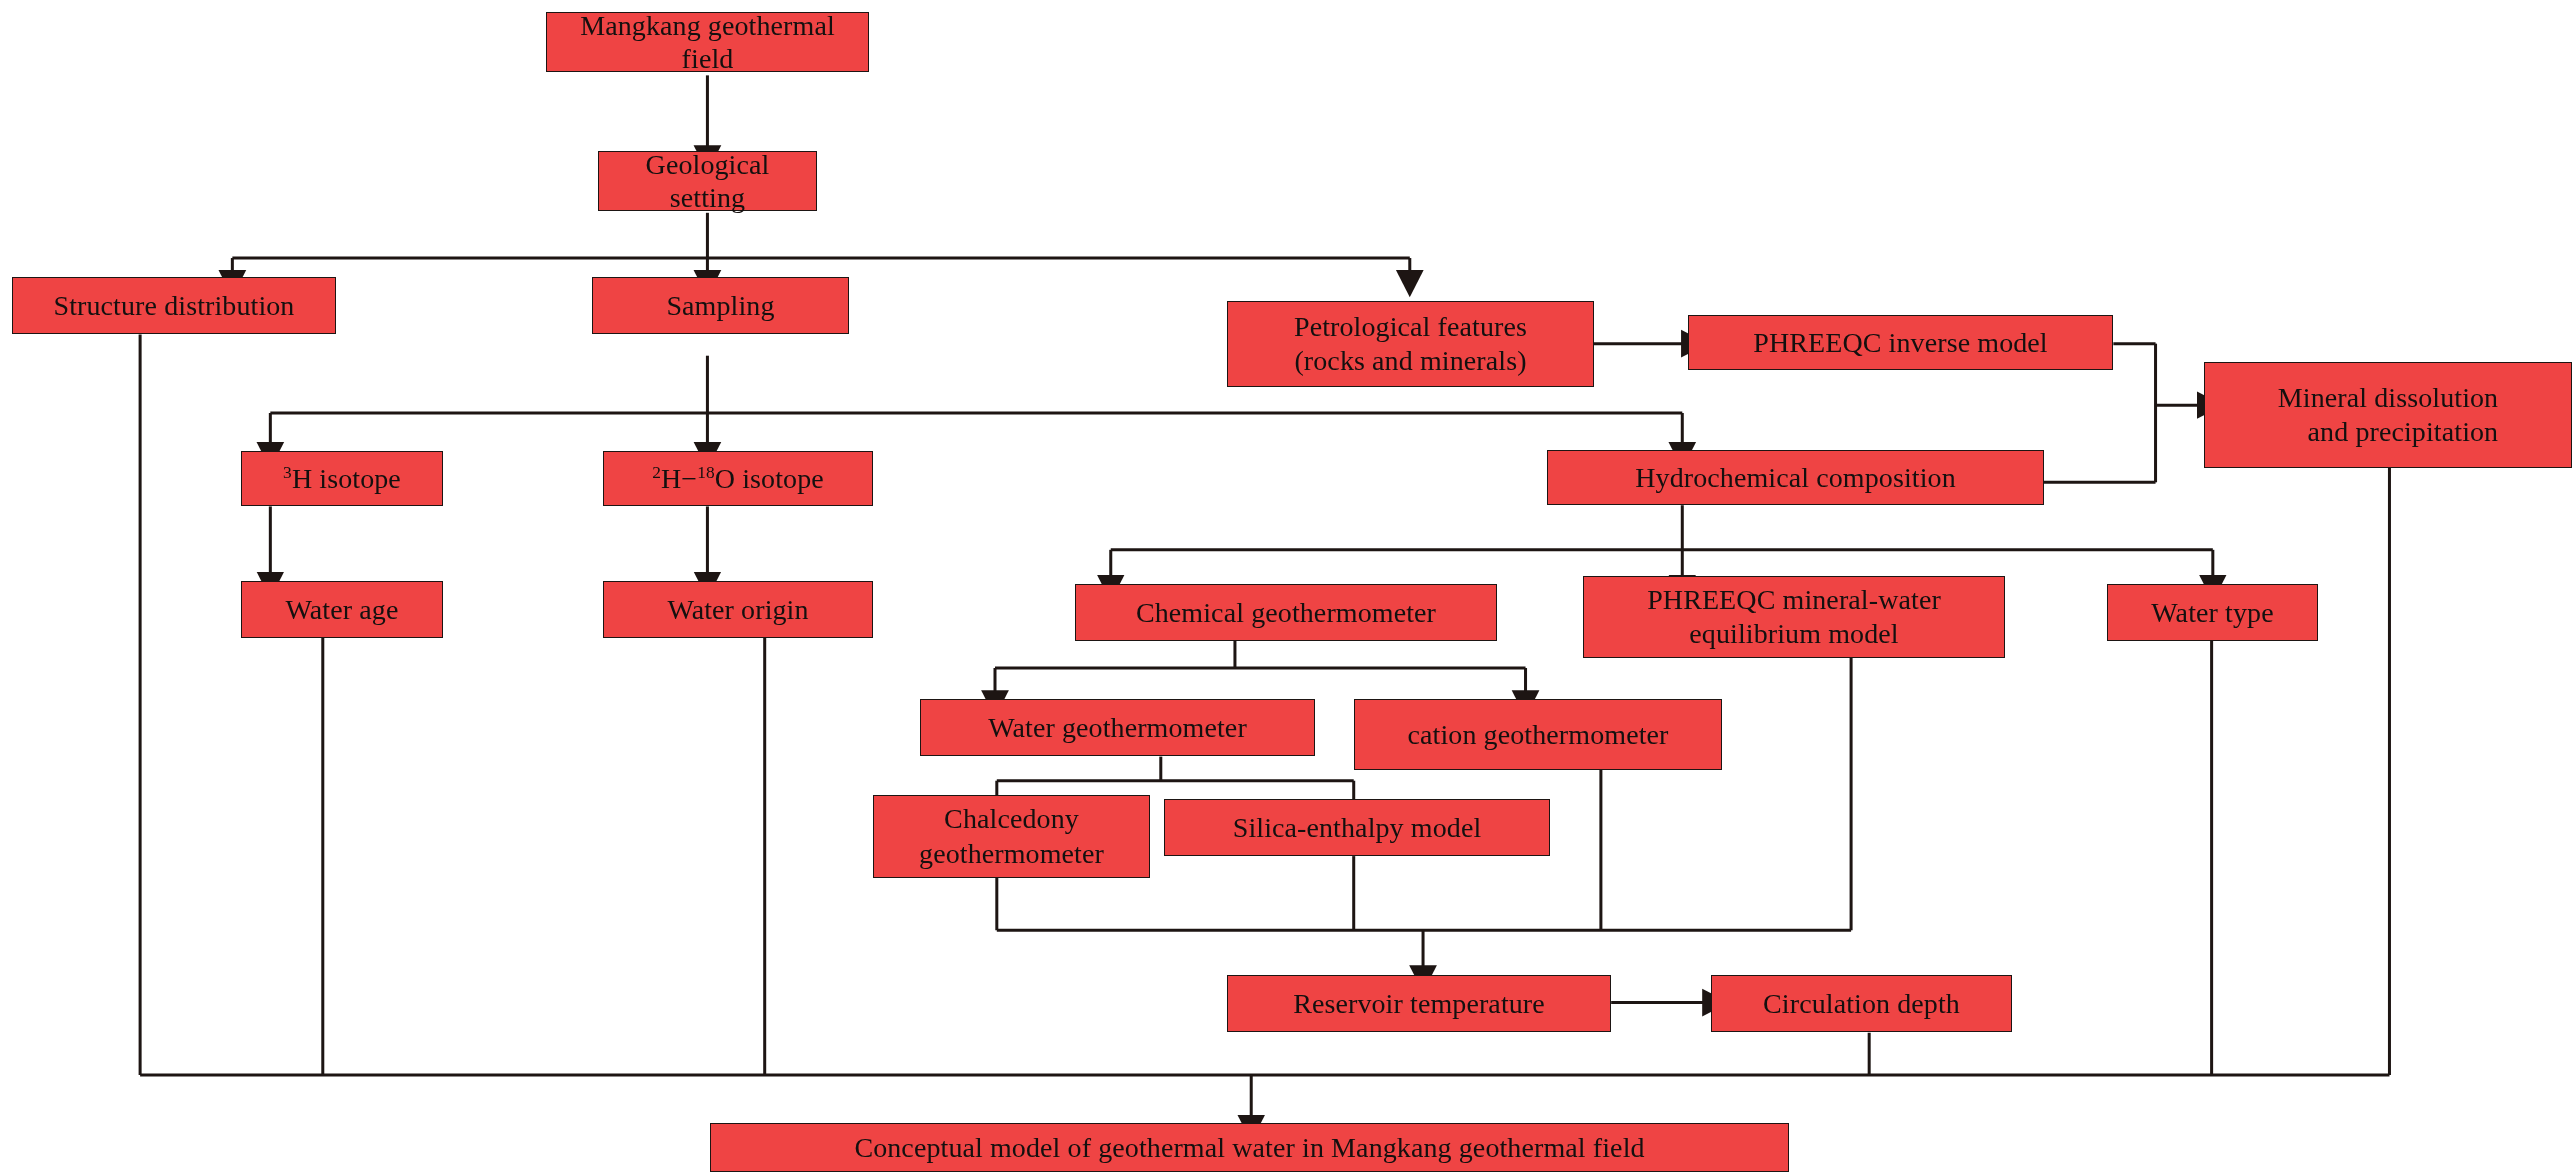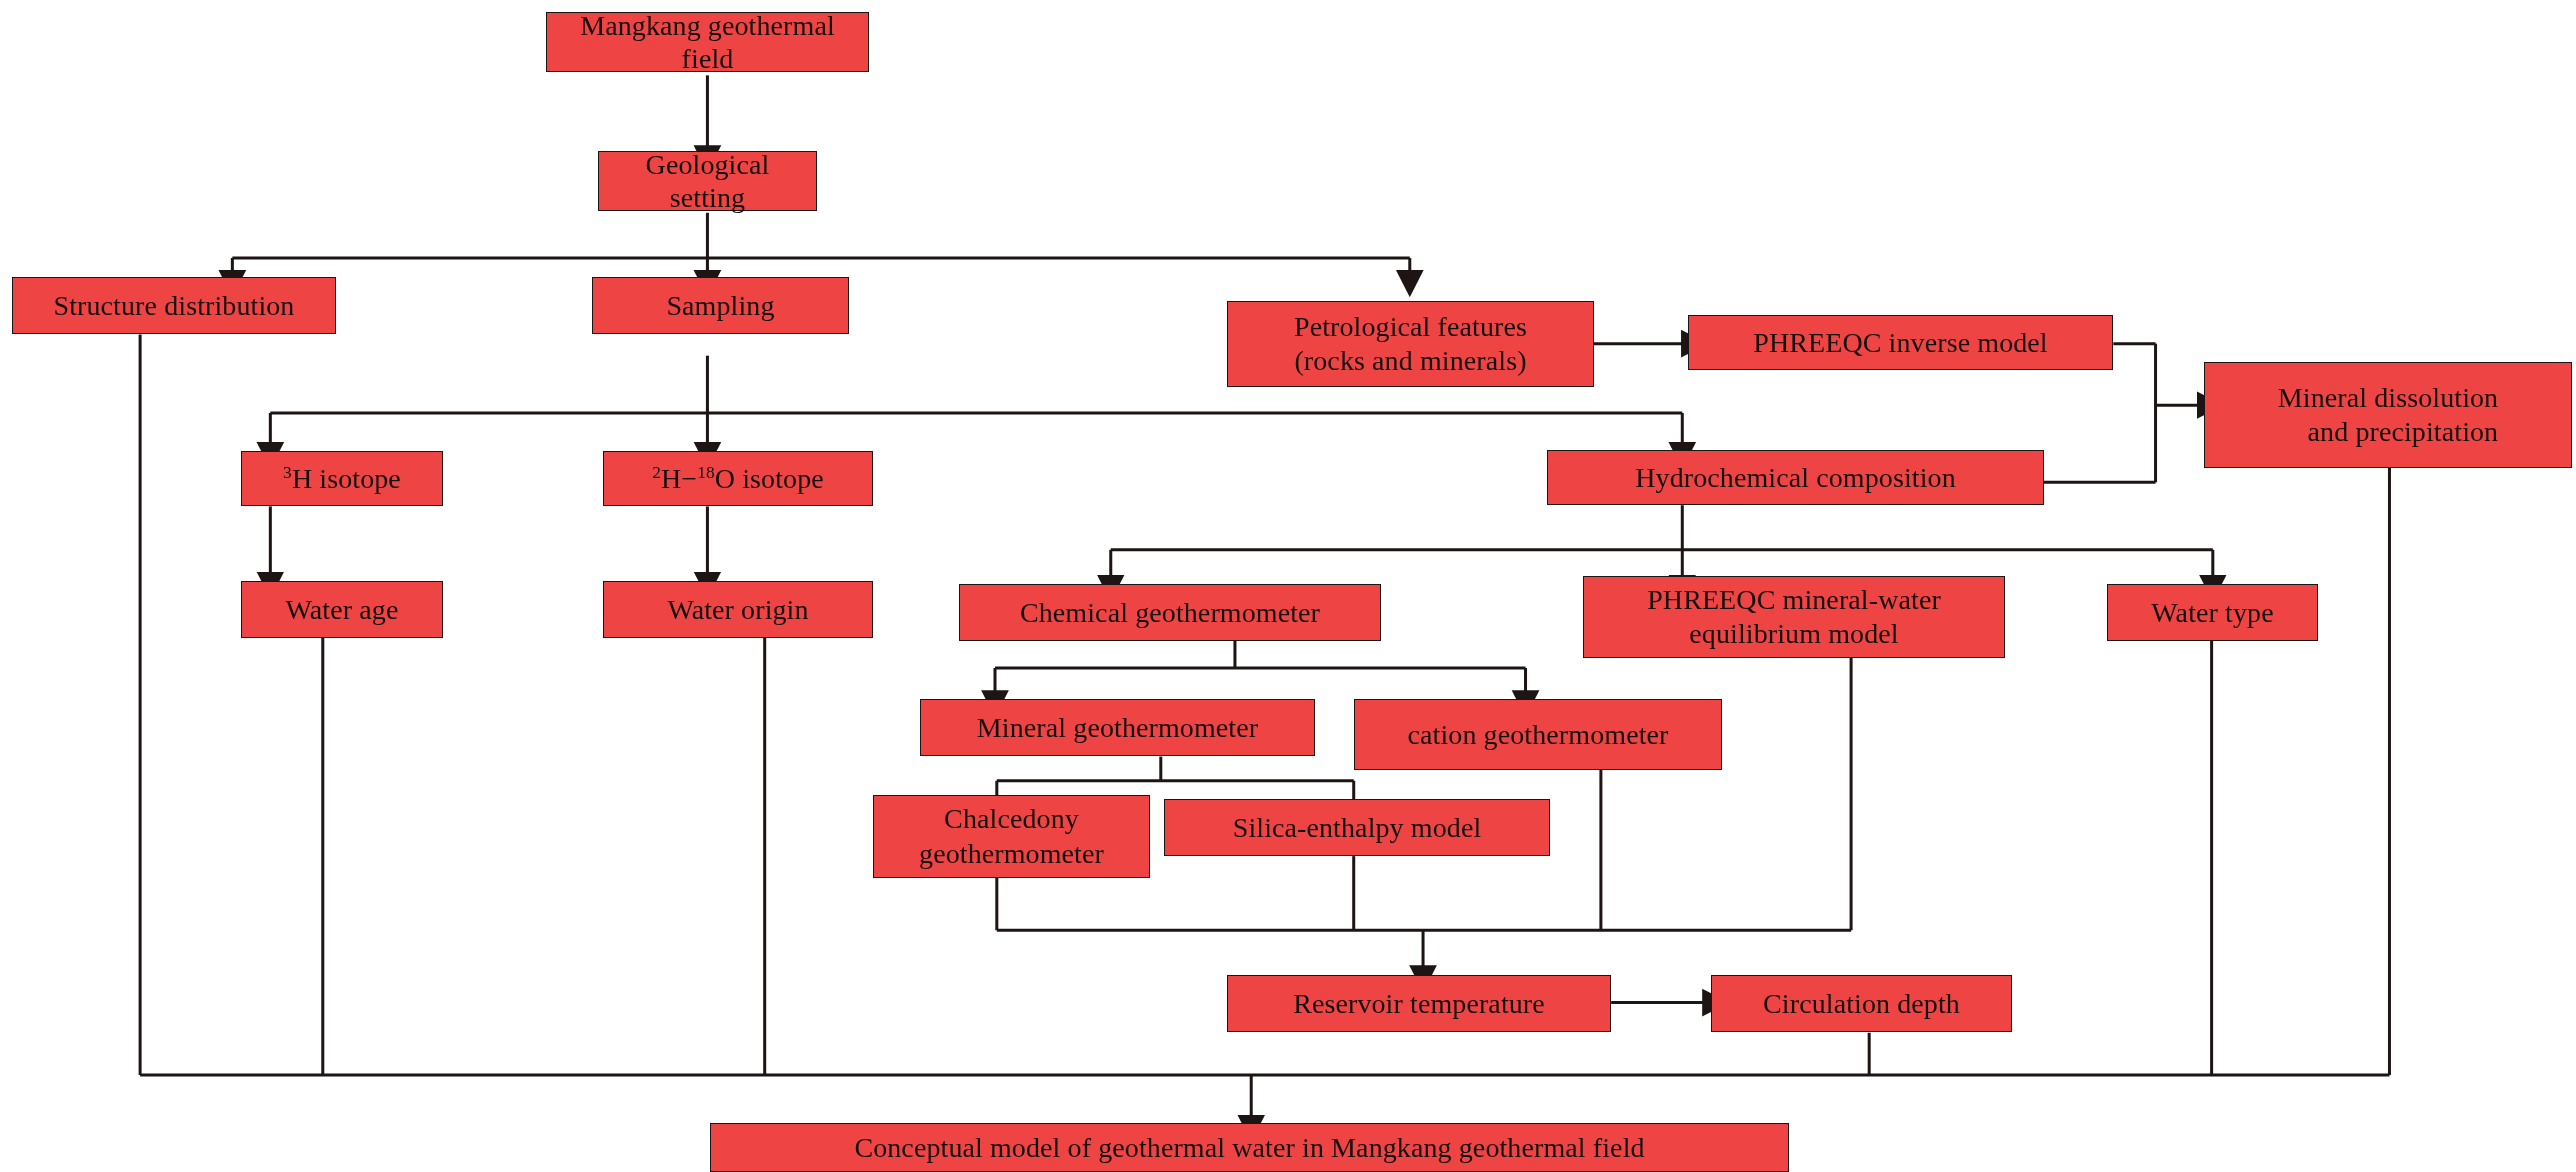--- a/index.html
+++ b/index.html
@@ -124,28 +124,28 @@
   <div class="node" style="left:603px;top:451px;width:270px;height:55px;">
     <span><span class="sup">2</span><span>H−</span><span class="sup">18</span><span>O isotope</span></span>
   </div>
 
   <div class="node" style="left:1547px;top:450px;width:497px;height:55px;">Hydrochemical composition</div>
 
   <div class="node" style="left:241px;top:581px;width:202px;height:57px;">Water age</div>
 
   <div class="node" style="left:603px;top:581px;width:270px;height:57px;">Water origin</div>
 
-  <div class="node" style="left:959px;top:584px;width:422px;height:57px;">Chemical geothermometer</div>
+  <div class="node" style="left:1075px;top:584px;width:422px;height:57px;">Chemical geothermometer</div>
 
   <div class="node two-line" style="left:1583px;top:576px;width:422px;height:82px;">PHREEQC mineral-water
 equilibrium model</div>
 
   <div class="node" style="left:2107px;top:584px;width:211px;height:57px;">Water type</div>
 
-  <div class="node" style="left:920px;top:699px;width:395px;height:57px;">Mineral geothermometer</div>
+  <div class="node" style="left:920px;top:699px;width:395px;height:57px;">Water geothermometer</div>
 
   <div class="node" style="left:1354px;top:699px;width:368px;height:71px;">cation geothermometer</div>
 
   <div class="node two-line" style="left:873px;top:795px;width:277px;height:83px;">Chalcedony
 geothermometer</div>
 
   <div class="node" style="left:1164px;top:799px;width:386px;height:57px;">Silica-enthalpy model</div>
 
   <div class="node" style="left:1227px;top:975px;width:384px;height:57px;">Reservoir temperature</div>
 

